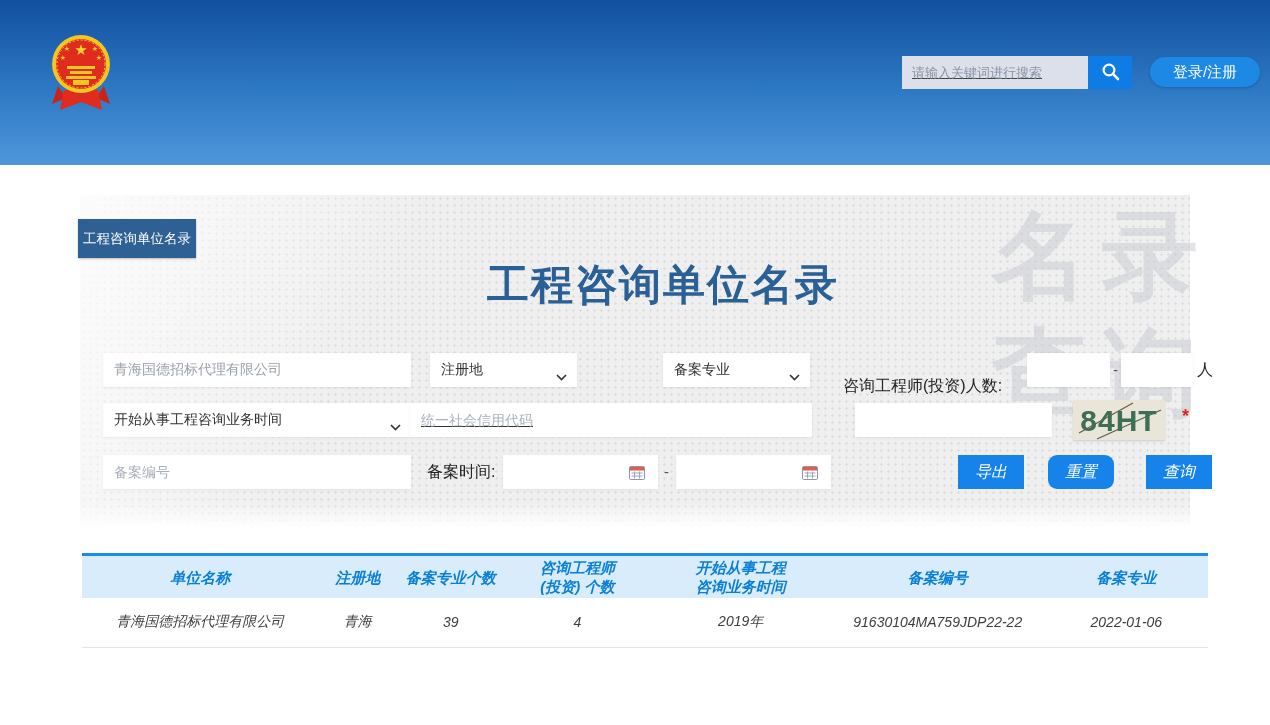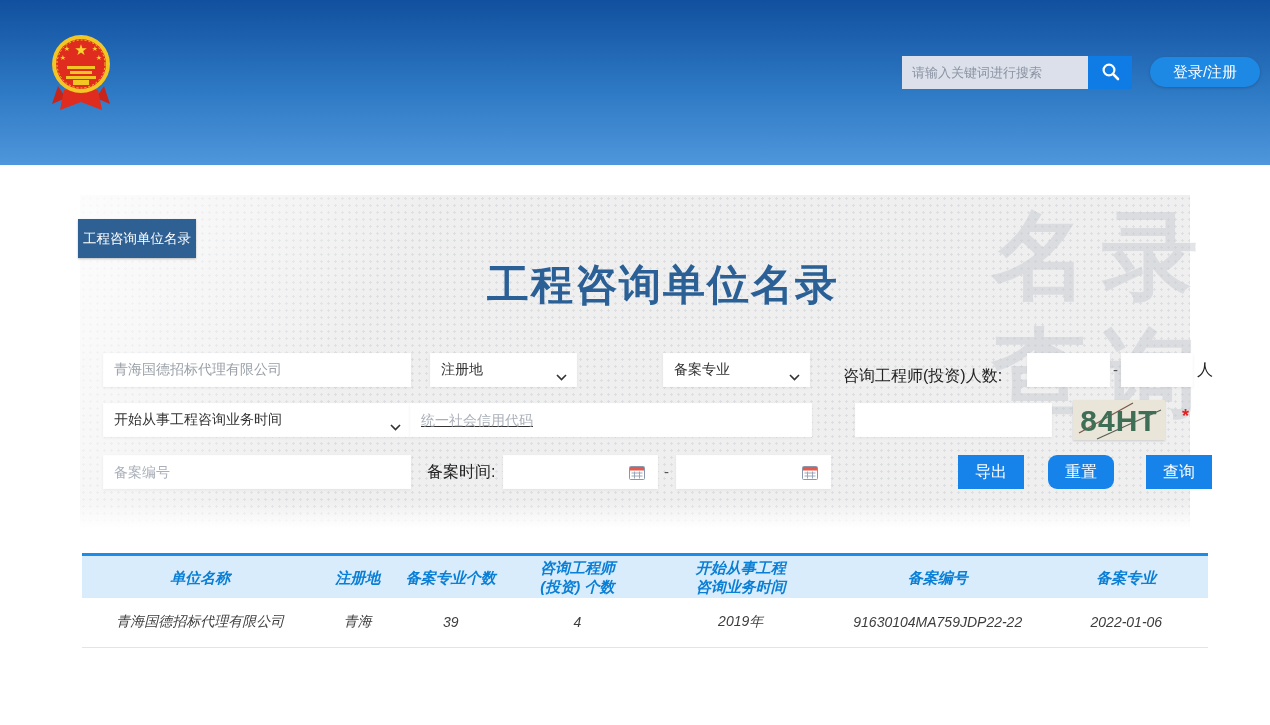--- a/index.html
+++ b/index.html
@@ -8,21 +8,21 @@
   .page { position:relative; width:1270px; height:725px; background:#fff; overflow:hidden; }
 
   
   .header { position:absolute; left:0; top:0; width:1270px; height:165px;
             background:linear-gradient(180deg,#11509e 0%, #2e79c4 55%, #4f97dc 100%); }
   .emblem { position:absolute; left:50px; top:30px; width:62px; height:82px; }
   .site-title { position:absolute; left:152px; top:46px; color:#fff; font-size:39px; font-weight:bold;
                 letter-spacing:3px; text-shadow:0 2px 4px rgba(0,0,0,.28); white-space:nowrap; }
   .search-box { position:absolute; left:902px; top:56px; width:230px; height:33px; display:flex; }
   .search-input { width:186px; height:33px; border:none; outline:none; background:#dbe0ea;
-                  padding:0 10px; font-size:13px; color:#444; font-family:inherit; }
+                  padding:0 10px; font-size:13px; color:#444; font-family:inherit;text-decoration:underline; }
   .search-input::placeholder { color:#8b93a3; }
   .search-btn { width:44px; height:33px; border:none; background:#0f7be4; cursor:pointer;
                 display:flex; align-items:center; justify-content:center; }
   .login-btn { position:absolute; left:1150px; top:57px; width:110px; height:30px; border:none;
                border-radius:15px; background:#1e88e5; color:#fff; font-size:15px; cursor:pointer;
                font-family:inherit; box-shadow:0 1px 3px rgba(0,0,0,.2); }
 
   
   .panel { position:absolute; left:80px; top:195px; width:1110px; height:333px;
            background-color:#efefef;
@@ -49,21 +49,21 @@
   .sel { display:flex; align-items:center; cursor:pointer; padding-right:26px; }
   .sel .chev { position:absolute; right:9px; top:14px; }
   .lbl { position:absolute; z-index:1; line-height:34px; font-size:16px; color:#222; white-space:nowrap; }
   .dash { position:absolute; z-index:1; line-height:34px; font-size:15px; color:#555; }
   .date-fld { cursor:pointer; }
   .date-fld .cal { position:absolute; right:12px; top:9px; }
   .captcha { position:absolute; left:993px; top:205px; z-index:1; width:92px; height:40px; cursor:pointer;
              box-shadow:0 1px 2px rgba(0,0,0,.15); }
   .req { position:absolute; left:1102px; top:211px; z-index:1; color:#e02020; font-size:18px; font-weight:bold; }
   .btn-blue { position:absolute; z-index:1; top:260px; width:66px; height:34px; border:none;
-              background:#1583e9; color:#fff; font-size:16px; cursor:pointer; font-family:inherit; }
+              background:#1583e9; color:#fff; font-size:16px; cursor:pointer; font-family:inherit;font-style:italic; }
 
   
   .results { position:absolute; left:82px; top:553px; width:1126px; border-top:3px solid #1c8ceb; }
   table { width:100%; border-collapse:collapse; table-layout:fixed;font-style:italic; }
   th { height:42px; background:#d9ecfb; color:#0a7fd6; font-size:15px; font-weight:bold;
        text-align:center; vertical-align:middle; white-space:pre-line; line-height:19px; }
   td { height:49px; background:#fff; color:#3d3d3d; font-size:14px; text-align:center;
        vertical-align:middle; border-bottom:1px solid #e4e4e4; overflow:hidden; white-space:nowrap; }
 </style>
 </head>
@@ -124,21 +124,21 @@
       </span>
     </div>
     <div class="fld sel" style="left:583px; top:158px; width:147px;">
       <span>备案专业</span>
       <span class="chev">
         <svg width="11" height="7" viewBox="0 0 11 7">
             <polyline points="1,1 5.5,5.6 10,1" fill="none" stroke="#333" stroke-width="1.6"></polyline>
           </svg>
       </span>
     </div>
-    <div class="lbl" style="left:763px; top:164px;">咨询工程师(投资)人数:</div>
+    <div class="lbl" style="left:763px; top:174px;">咨询工程师(投资)人数:</div>
     <input class="fld" style="left: 947px; top: 158px; width: 83px;" type="text">
     <div class="dash" style="left:1033px; top:158px;">-</div>
     <input class="fld" style="left: 1041px; top: 158px; width: 72px;" type="text">
     <div class="lbl" style="left:1117px; top:158px;">人</div>
 
     <div class="fld sel" style="left:23px; top:208px; width:308px;">
       <span>开始从事工程咨询业务时间</span>
       <span class="chev">
         <svg width="11" height="7" viewBox="0 0 11 7">
             <polyline points="1,1 5.5,5.6 10,1" fill="none" stroke="#333" stroke-width="1.6"></polyline>

